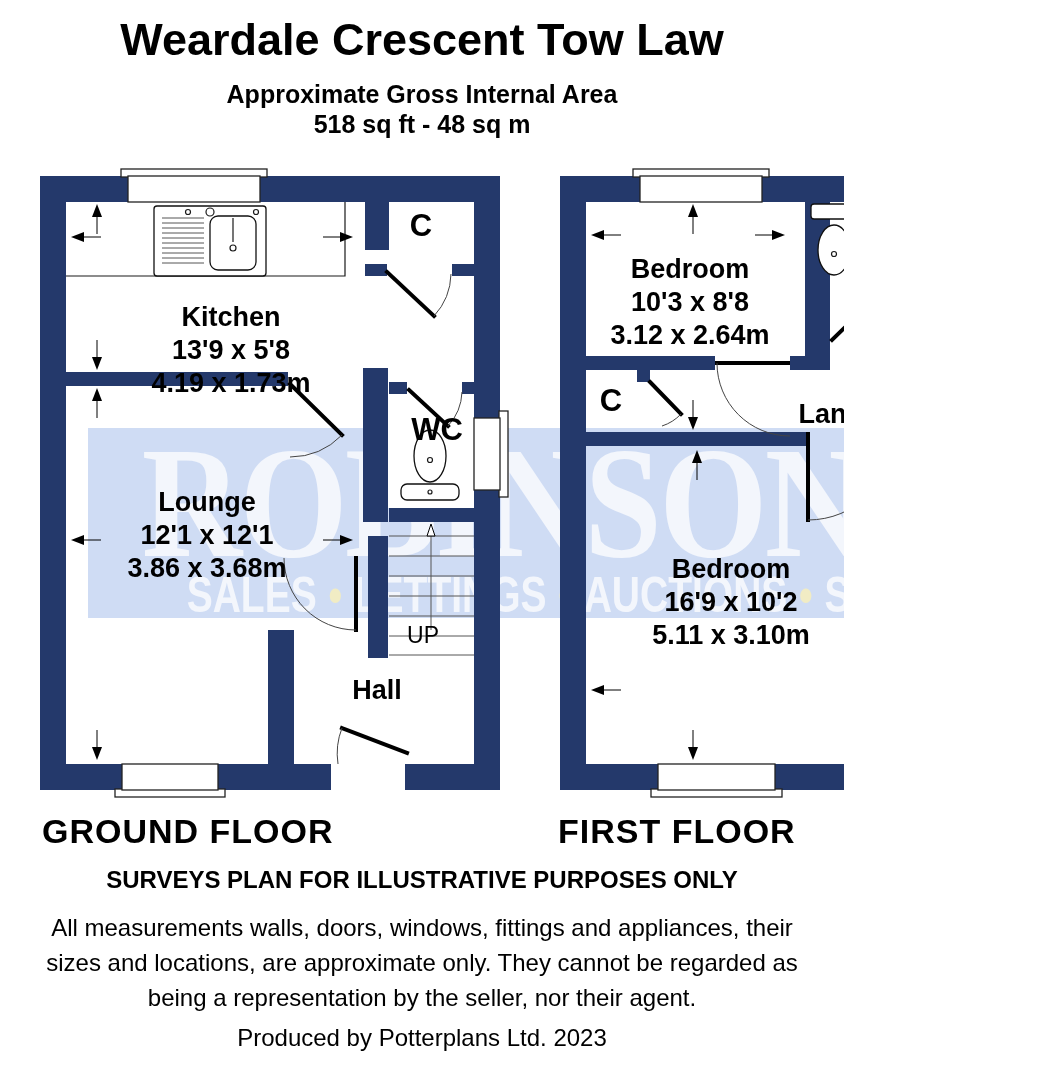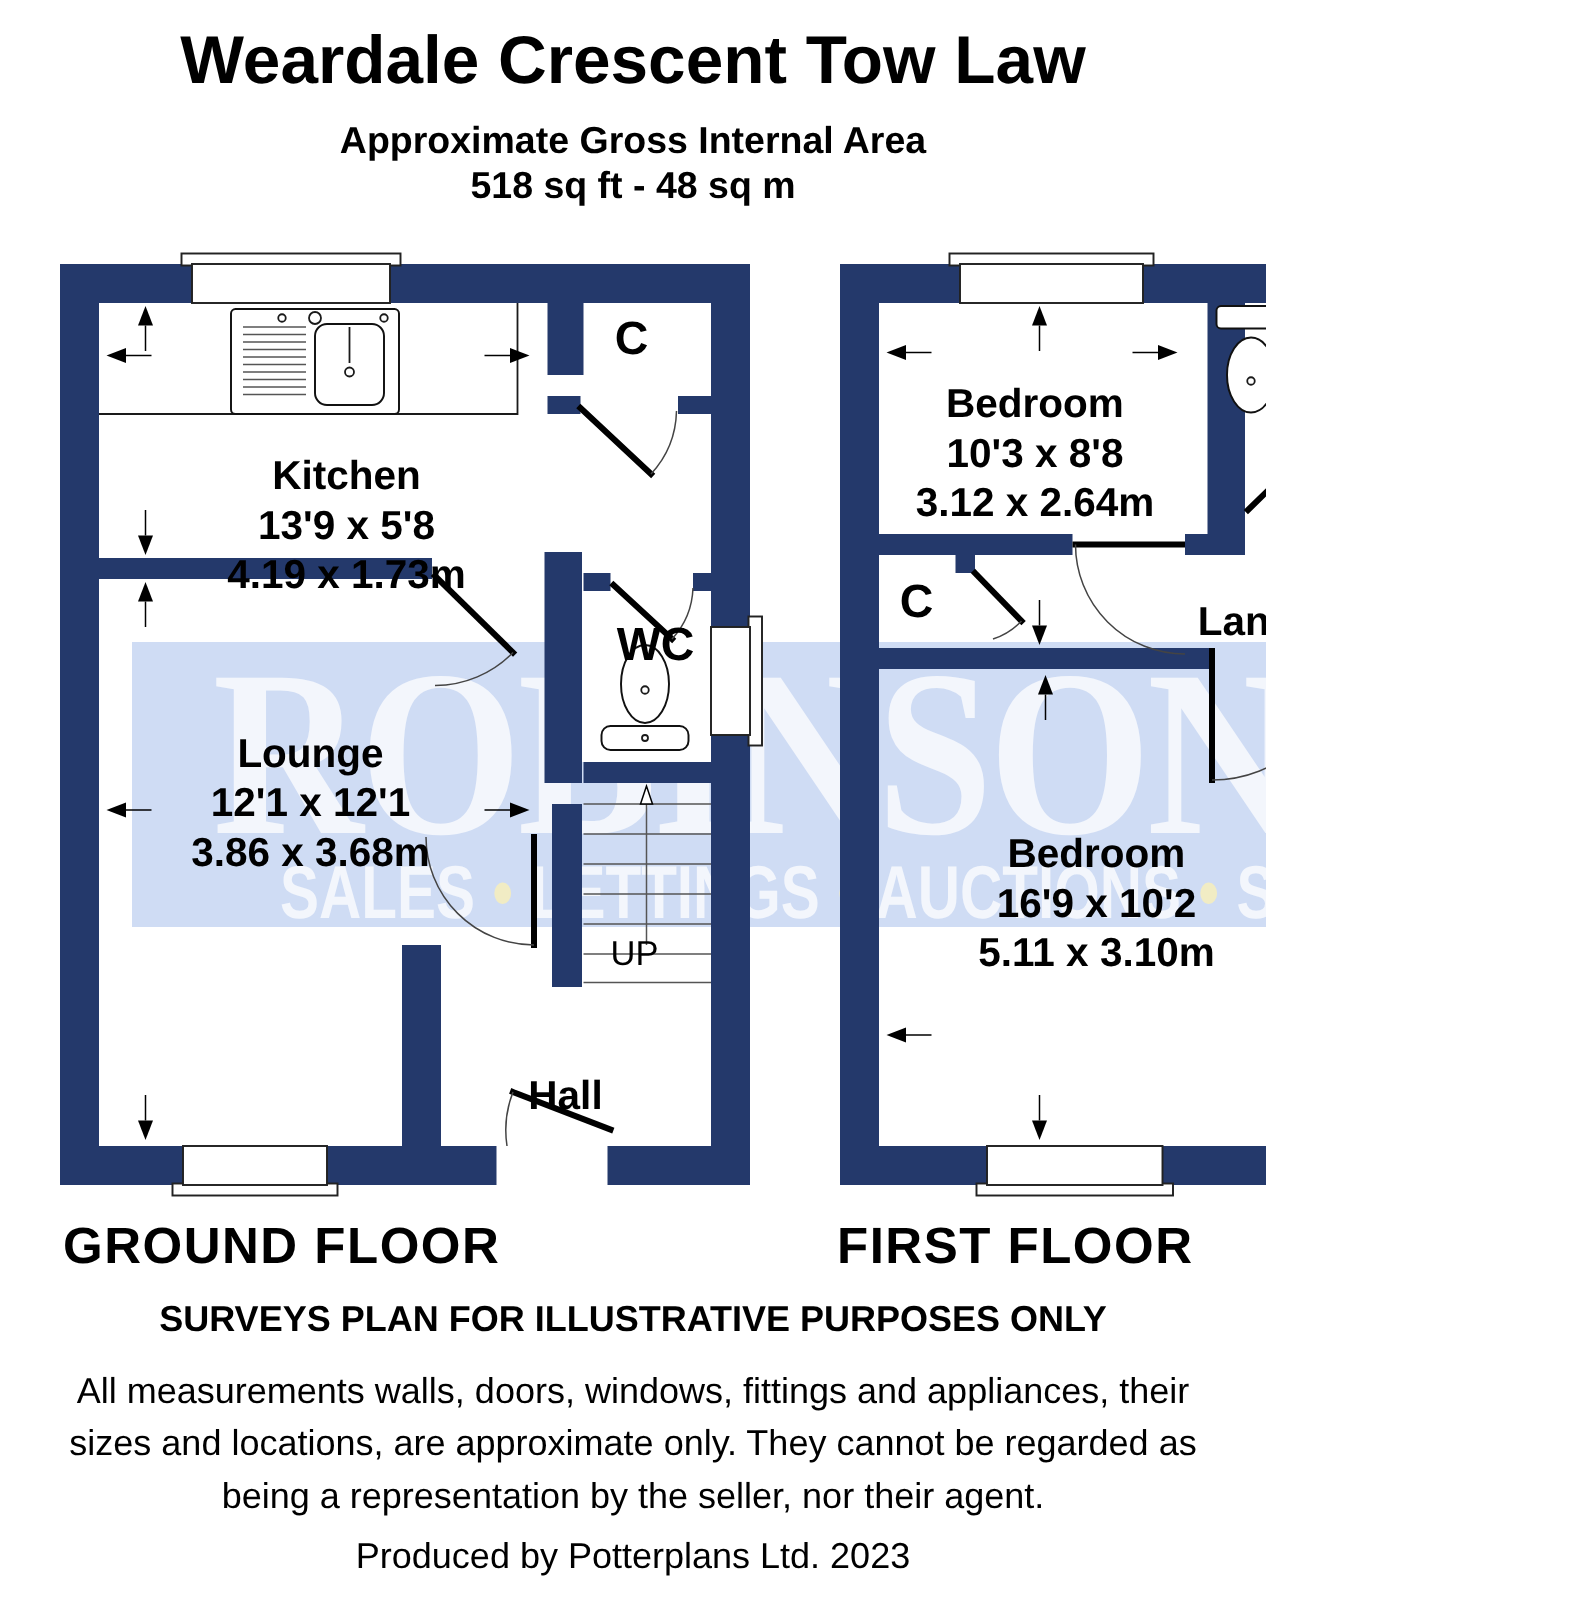--- a/index.html
+++ b/index.html
@@ -273,21 +273,21 @@
     <div class="rdim">4.19 x 1.73m</div>
   </div>
 
   <div class="abs room-label" style="left:97px; top:486px; width:220px;">
     <div class="rname">Lounge</div>
     <div class="rdim">12'1 x 12'1</div>
     <div class="rdim">3.86 x 3.68m</div>
   </div>
 
   <div class="abs small-label" style="left:402px; top:412px; width:70px;">WC</div>
-  <div class="abs wrap-label" style="left:327px; top:674px; width:100px;margin-top:40px;">Hall</div>
+  <div class="abs wrap-label" style="left:327px; top:674px; width:100px;">Hall</div>
   <div class="abs small-label" style="left:391px; top:208px; width:60px;">C</div>
   <div class="abs tiny-label" style="left:398px; top:622px; width:50px;">UP</div>
 
   <div class="abs room-label" style="left:580px; top:253px; width:220px;">
     <div class="rname">Bedroom</div>
     <div class="rdim">10'3 x 8'8</div>
     <div class="rdim">3.12 x 2.64m</div>
   </div>
 
   <div class="abs room-label" style="left:621px; top:553px; width:220px;">

